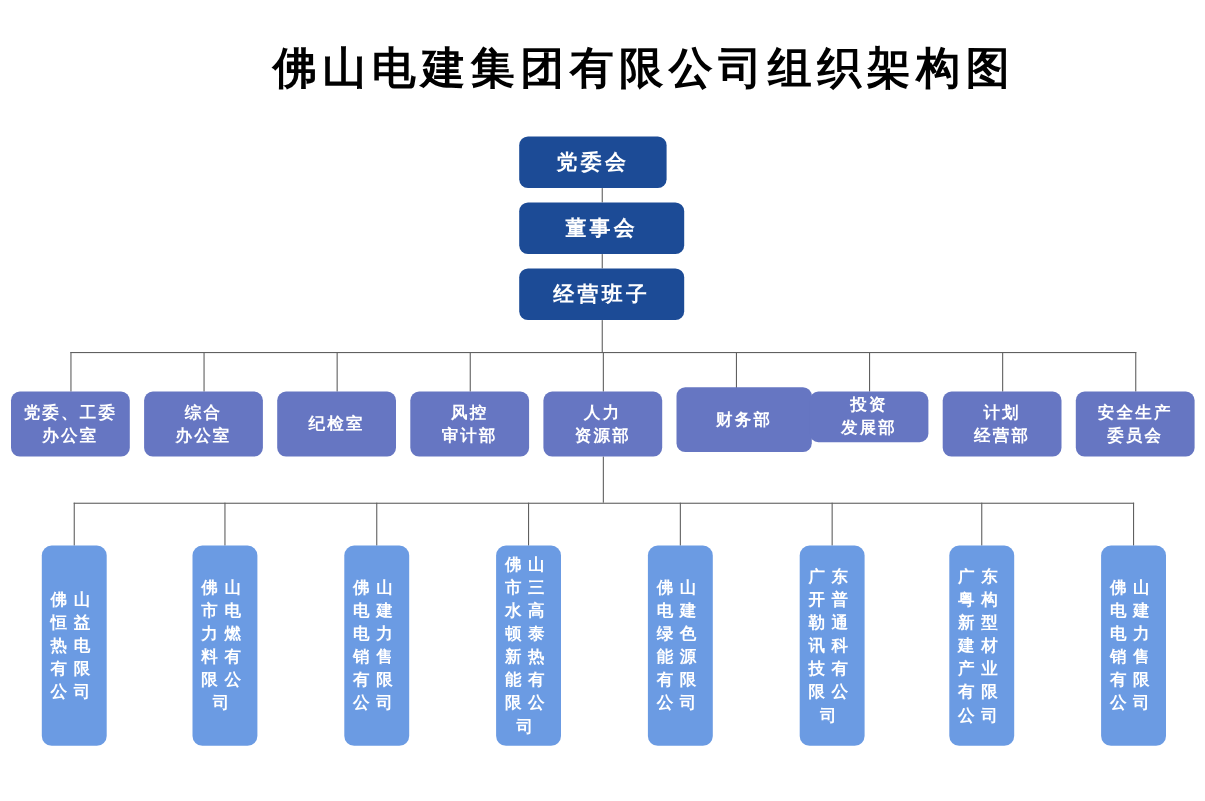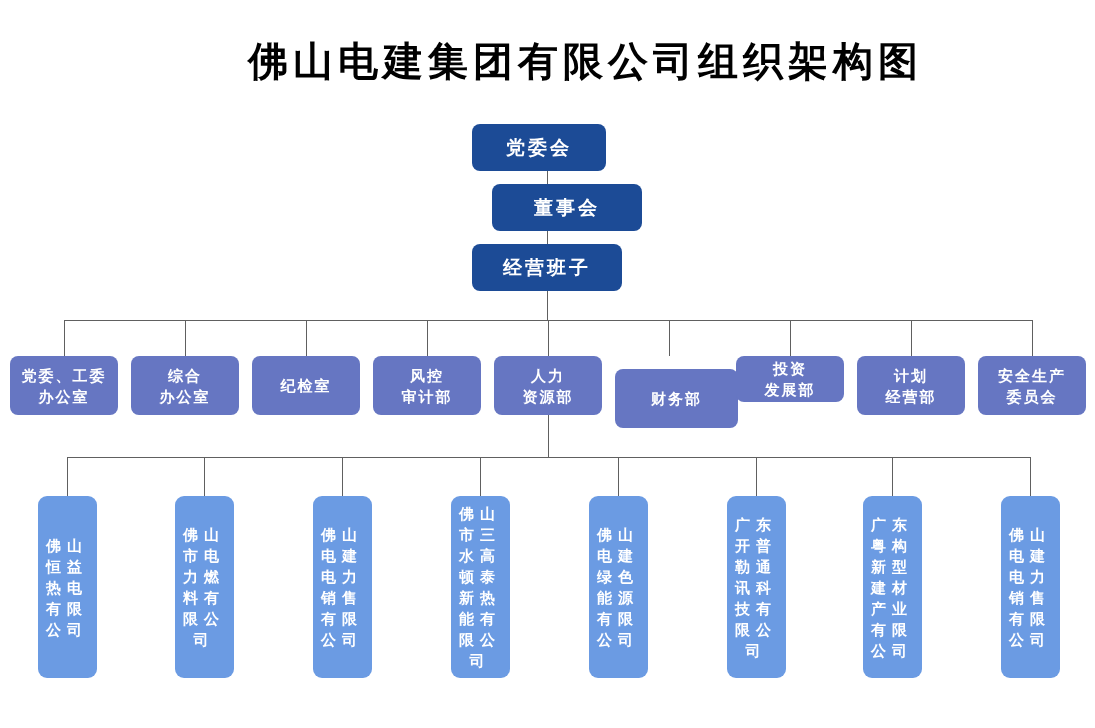--- a/index.html
+++ b/index.html
@@ -96,32 +96,32 @@
       <div class="cline" style="left: 204px; top: 457px; width: 1px; height: 39px;"></div>
       <div class="cline" style="left: 342px; top: 457px; width: 1px; height: 39px;"></div>
       <div class="cline" style="left: 480px; top: 457px; width: 1px; height: 39px;"></div>
       <div class="cline" style="left: 618px; top: 457px; width: 1px; height: 39px;"></div>
       <div class="cline" style="left: 756px; top: 457px; width: 1px; height: 39px;"></div>
       <div class="cline" style="left: 892px; top: 457px; width: 1px; height: 39px;"></div>
       <div class="cline" style="left: 1030px; top: 457px; width: 1px; height: 39px;"></div>
     </div>
   <div id="nodes">
       <div class="node lvl1" style="left: 472px; top: 124px; width: 134px; height: 47px;">党委会</div>
-      <div class="node lvl1" style="left: 472px; top: 184px; width: 150px; height: 47px; margin-left: 20px;">董事会</div>
+      <div class="node lvl1" style="left: 472px; top: 184px; width: 150px; height: 47px;">董事会</div>
       <div class="node lvl1" style="left: 472px; top: 244px; width: 150px; height: 47px;">经营班子</div>
       <div class="node lvl2" style="left: 10px; top: 356px; width: 108px; height: 59px;">党委、工委
 办公室</div>
       <div class="node lvl2" style="left: 131px; top: 356px; width: 108px; height: 59px;">综合
 办公室</div>
       <div class="node lvl2" style="left: 252px; top: 356px; width: 108px; height: 59px;">纪检室</div>
       <div class="node lvl2" style="left: 373px; top: 356px; width: 108px; height: 59px;">风控
 审计部</div>
       <div class="node lvl2" style="left: 494px; top: 356px; width: 108px; height: 59px;">人力
 资源部</div>
-      <div class="node lvl2" style="left: 615px; top: 369px; width: 123px; height: 59px; text-align: right;">财务部</div>
+      <div class="node lvl2" style="left: 615px; top: 352px; width: 123px; height: 59px; text-align: right;">财务部</div>
       <div class="node lvl2" style="left: 736px; top: 356px; width: 108px; height: 46px;">投资
 发展部</div>
       <div class="node lvl2" style="left: 857px; top: 356px; width: 108px; height: 59px;">计划
 经营部</div>
       <div class="node lvl2" style="left: 978px; top: 356px; width: 108px; height: 59px;">安全生产
 委员会</div>
       <div class="node lvl3" style="left: 37.5px; top: 496px; width: 59px; height: 182px;">佛山恒益热电有限公司</div>
       <div class="node lvl3" style="left: 174.5px; top: 496px; width: 59px; height: 182px;">佛山市电力燃料有限公司</div>
       <div class="node lvl3" style="left: 312.5px; top: 496px; width: 59px; height: 182px;">佛山电建电力销售有限公司</div>
       <div class="node lvl3" style="left: 450.5px; top: 496px; width: 59px; height: 182px;">佛山市三水高顿泰新热能有限公司</div>

